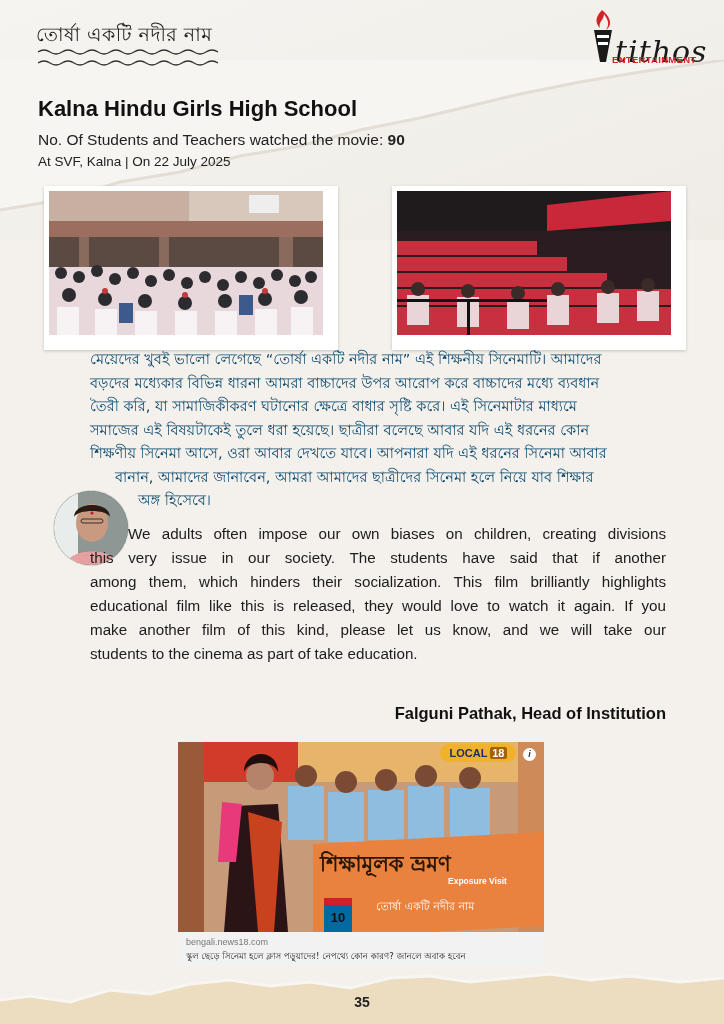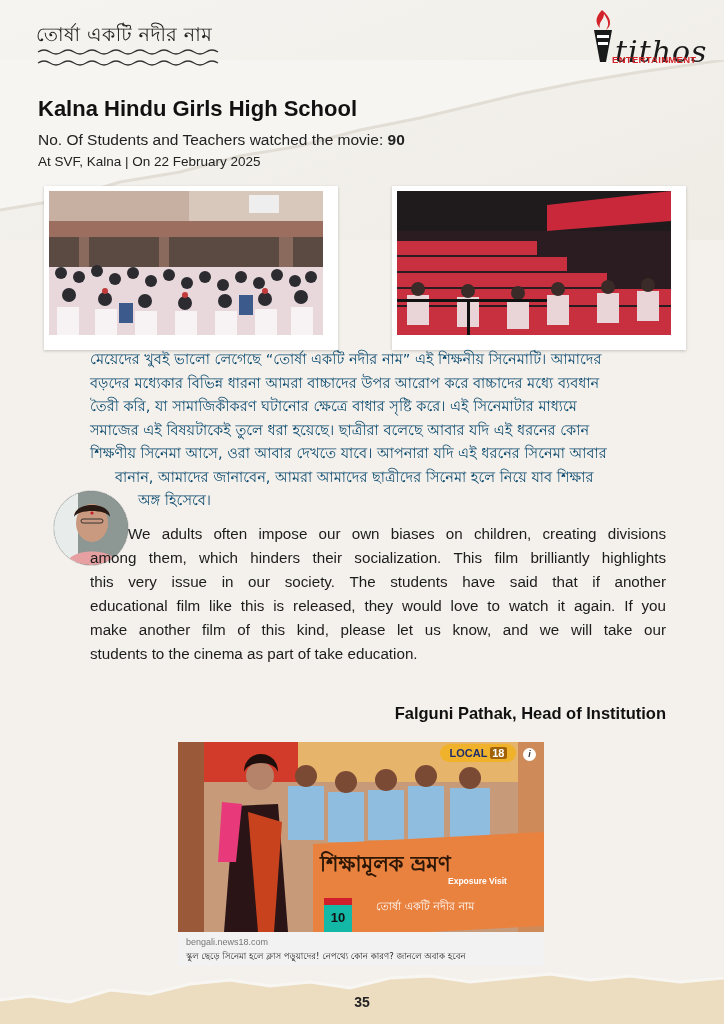--- a/index.html
+++ b/index.html
@@ -90,21 +90,21 @@
     position: absolute; left: 135px; top: 96px; width: 231px; height: 94px;
     background: #e9823f; transform: skewY(-3deg);
   }
   .banner-text {
     position: absolute; left: 142px; top: 106px; font-family: "DejaVu Sans", sans-serif; font-size: 21px; font-weight: bold; color: #2c1606;
     white-space: nowrap;
   }
   .banner-sub { position: absolute; left: 270px; top: 134px; font-size: 8.5px; font-weight: bold; color: #fff; }
   .banner-film { position: absolute; left: 198px; top: 156px; font-family: "DejaVu Serif", serif; font-size: 11px; color: #fff; white-space: nowrap; }
   .calendar {
-    position: absolute; left: 146px; top: 156px; width: 28px; height: 30px; background: #14b8a6;
+    position: absolute; left: 146px; top: 156px; width: 28px; height: 30px; background: #0369a1;
     border-top: 7px solid #d11e2b; font-size: 13px; font-weight: bold; text-align: center; color: #111; line-height: 26px;
   }
   .bottom-torn { position: absolute; left: 0; top: 960px; width: 724px; height: 64px; }
   .page-number {
     position: absolute; left: 0; width: 724px; top: 994px; text-align: center; font-size: 14px; font-weight: bold; color: #222;
   }
 </style>
 </head>
 <body>
 
@@ -129,21 +129,21 @@
   </svg>
   <div class="logo-word">tithos</div>
   <div class="logo-sub">ENTERTAINMENT</div>
 </div>
 
 <div class="school-title">Kalna Hindu Girls High School</div>
 <div class="count-line">
   <span>No. Of Students and Teachers watched the movie:</span>
   <b>90</b>
 </div>
-<div class="venue-line">At SVF, Kalna | On 22 February 2025</div>
+<div class="venue-line">At SVF, Kalna | On 22 July 2025</div>
 
 <div class="photo photo1">
   <div class="photo-inner">
     <svg width="274" height="144" viewBox="0 0 274 144" preserveAspectRatio="none">
       <rect width="274" height="144" fill="#b89c8c"></rect>
       <rect x="0" y="0" width="274" height="30" fill="#c7b0a2"></rect>
       <rect x="140" y="0" width="134" height="38" fill="#d8c8bc"></rect>
       <rect x="200" y="4" width="30" height="18" fill="#eee"></rect>
       <rect x="0" y="30" width="274" height="16" fill="#9c6e60"></rect>
       <rect x="0" y="46" width="274" height="30" fill="#5a4a42"></rect>
@@ -249,22 +249,22 @@
     <ellipse cx="38" cy="32" rx="16" ry="19" fill="#c99a80"></ellipse>
     <path d="M20,26 C20,10 56,10 56,26 C52,18 24,18 20,26 Z" fill="#2a1a14"></path>
     <circle cx="38" cy="22" r="1.6" fill="#c21d2a"></circle>
     <rect x="27" y="28" width="22" height="4" rx="2" fill="none" stroke="#333" stroke-width="1"></rect>
     <path d="M12,74 C14,56 62,56 64,74 Z" fill="#e7a0a2"></path>
   </svg>
 </div>
 
 <div class="en-para">
   <span class="en-line en-just" style="padding-left:38px;">We adults often impose our own biases on children, creating divisions</span>
+  <span class="en-line en-just">this very issue in our society. The students have said that if another</span>
   <span class="en-line en-just">among them, which hinders their socialization. This film brilliantly highlights</span>
-  <span class="en-line en-just">this very issue in our society. The students have said that if another</span>
   <span class="en-line en-just">educational film like this is released, they would love to watch it again. If you</span>
   <span class="en-line en-just">make another film of this kind, please let us know, and we will take our</span>
   <span class="en-line">students to the cinema as part of take education.</span>
 </div>
 
 <div class="signature">Falguni Pathak, Head of Institution</div>
 
 <div class="news-card">
   <div class="news-img">
     <svg width="366" height="190" viewBox="0 0 366 190" preserveAspectRatio="none">

